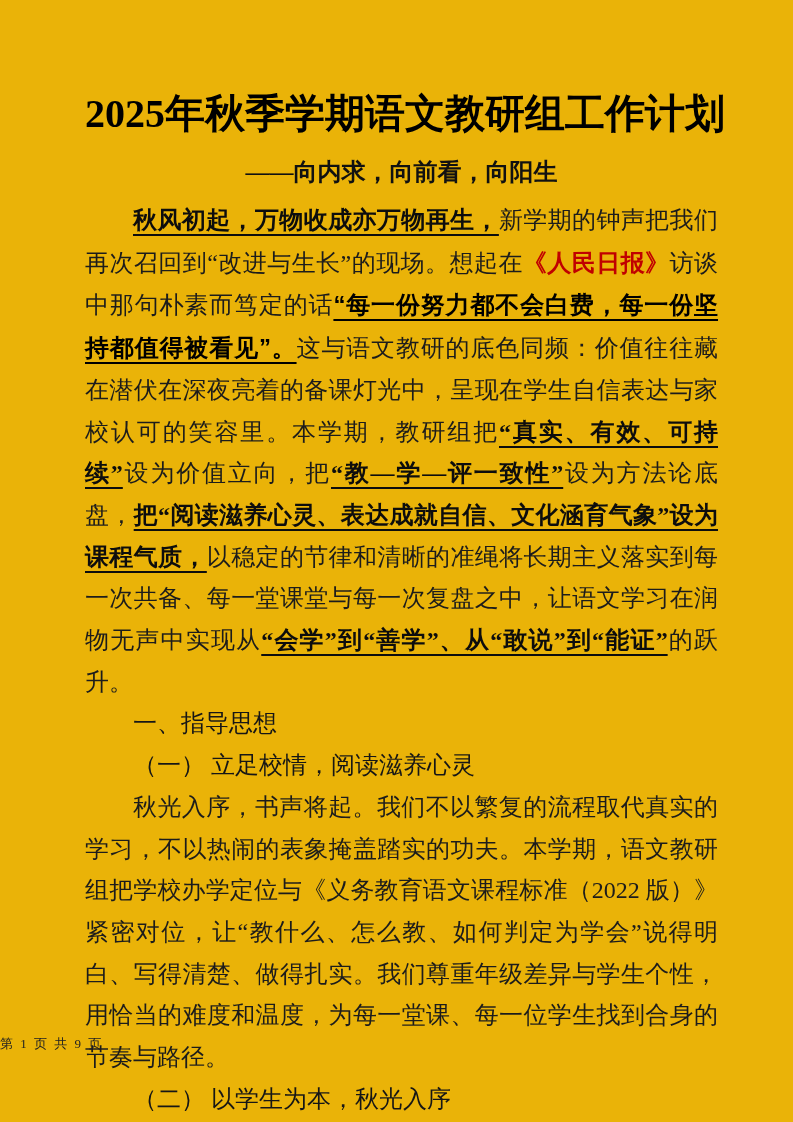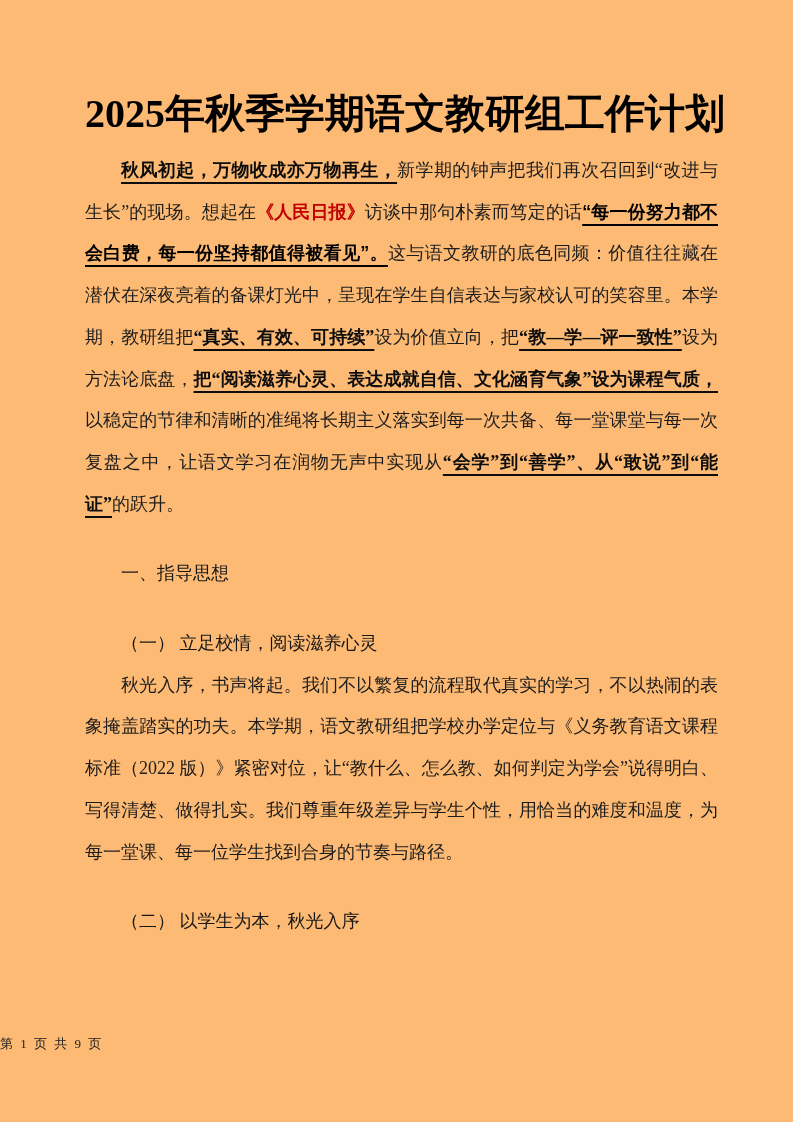--- a/index.html
+++ b/index.html
@@ -4,21 +4,21 @@
 <style>
   html, body {
     margin: 0;
     padding: 0;
     background: #ffffff;
   }
   .page {
     position: relative;
     width: 793px;
     height: 1122px;
-    background: #fdba74;
+    background: #eab308;
     overflow: hidden;
     font-family: "Liberation Serif", serif;
     color: #1c1c1c;
   }
   .content {
     padding: 88px 75px 0 85px;
   }
   .doc-title {
     margin: 0;
     font-size: 40px;
@@ -37,29 +37,28 @@
     text-align: center;
     color: #111111;
   }
   .doc-body {
     margin-top: 10px;
     text-align: justify;
     text-justify: inter-ideograph;
   }
   p.para {
     margin: 0;
-    font-size: 18px;
+    font-size: 24px;
     line-height: 41.7px;
     text-indent: 2em;
     color: #1c1c1c;
   }
   p.para.heading1, p.para.heading2 {
     font-weight: 500;
     color: #161616;
-    margin-top: 28px;
   }
   .run { }
   .run-normal { }
   .run-kai-bold-underline {
     font-weight: bold;
     color: #0d0d0d;
     text-decoration: underline;
     text-decoration-thickness: 1.6px;
     text-underline-offset: 6px;
   }
@@ -86,20 +85,21 @@
     letter-spacing: 2px;
     color: #222222;
   }
 </style>
 </head>
 <body>
 
 <div class="page">
   <div class="content">
     <h1 class="doc-title">2025年秋季学期语文教研组工作计划</h1>
+    <div class="doc-subtitle">——向内求，向前看，向阳生</div>
     <div class="doc-body">
         <p class="para body"><span class="run run-kai-bold-underline">秋风初起，万物收成亦万物再生，</span><span class="run run-normal">新学期的钟声把我们再次召回到“改进与生长”的现场。想起在</span><span class="run run-red-bold">《人民日报》</span><span class="run run-normal">访谈中那句朴素而笃定的话</span><span class="run run-hei-bold-underline">“每一份努力都不会白费，每一份坚持都值得被看见”。</span><span class="run run-normal">这与语文教研的底色同频：价值往往藏在潜伏在深夜亮着的备课灯光中，呈现在学生自信表达与家校认可的笑容里。本学期，教研组把</span><span class="run run-kai-bold-underline">“真实、有效、可持续”</span><span class="run run-normal">设为价值立向，把</span><span class="run run-kai-bold-underline">“教—学—评一致性”</span><span class="run run-normal">设为方法论底盘，</span><span class="run run-kai-bold-underline">把“阅读滋养心灵、表达成就自信、文化涵育气象”设为课程气质，</span><span class="run run-normal">以稳定的节律和清晰的准绳将长期主义落实到每一次共备、每一堂课堂与每一次复盘之中，让语文学习在润物无声中实现从</span><span class="run run-kai-bold-underline">“会学”到“善学”、从“敢说”到“能证”</span><span class="run run-normal">的跃升。</span></p>
         <p class="para heading1"><span class="run run-normal">一、指导思想</span></p>
         <p class="para heading2"><span class="run run-normal">（一） 立足校情，阅读滋养心灵</span></p>
         <p class="para body"><span class="run run-normal">秋光入序，书声将起。我们不以繁复的流程取代真实的学习，不以热闹的表象掩盖踏实的功夫。本学期，语文教研组把学校办学定位与《义务教育语文课程标准（2022 版）》紧密对位，让“教什么、怎么教、如何判定为学会”说得明白、写得清楚、做得扎实。我们尊重年级差异与学生个性，用恰当的难度和温度，为每一堂课、每一位学生找到合身的节奏与路径。</span></p>
         <p class="para heading2"><span class="run run-normal">（二） 以学生为本，秋光入序</span></p>
       </div>
   </div>
   <div class="page-footer">第 1 页 共 9 页</div>
 </div>

